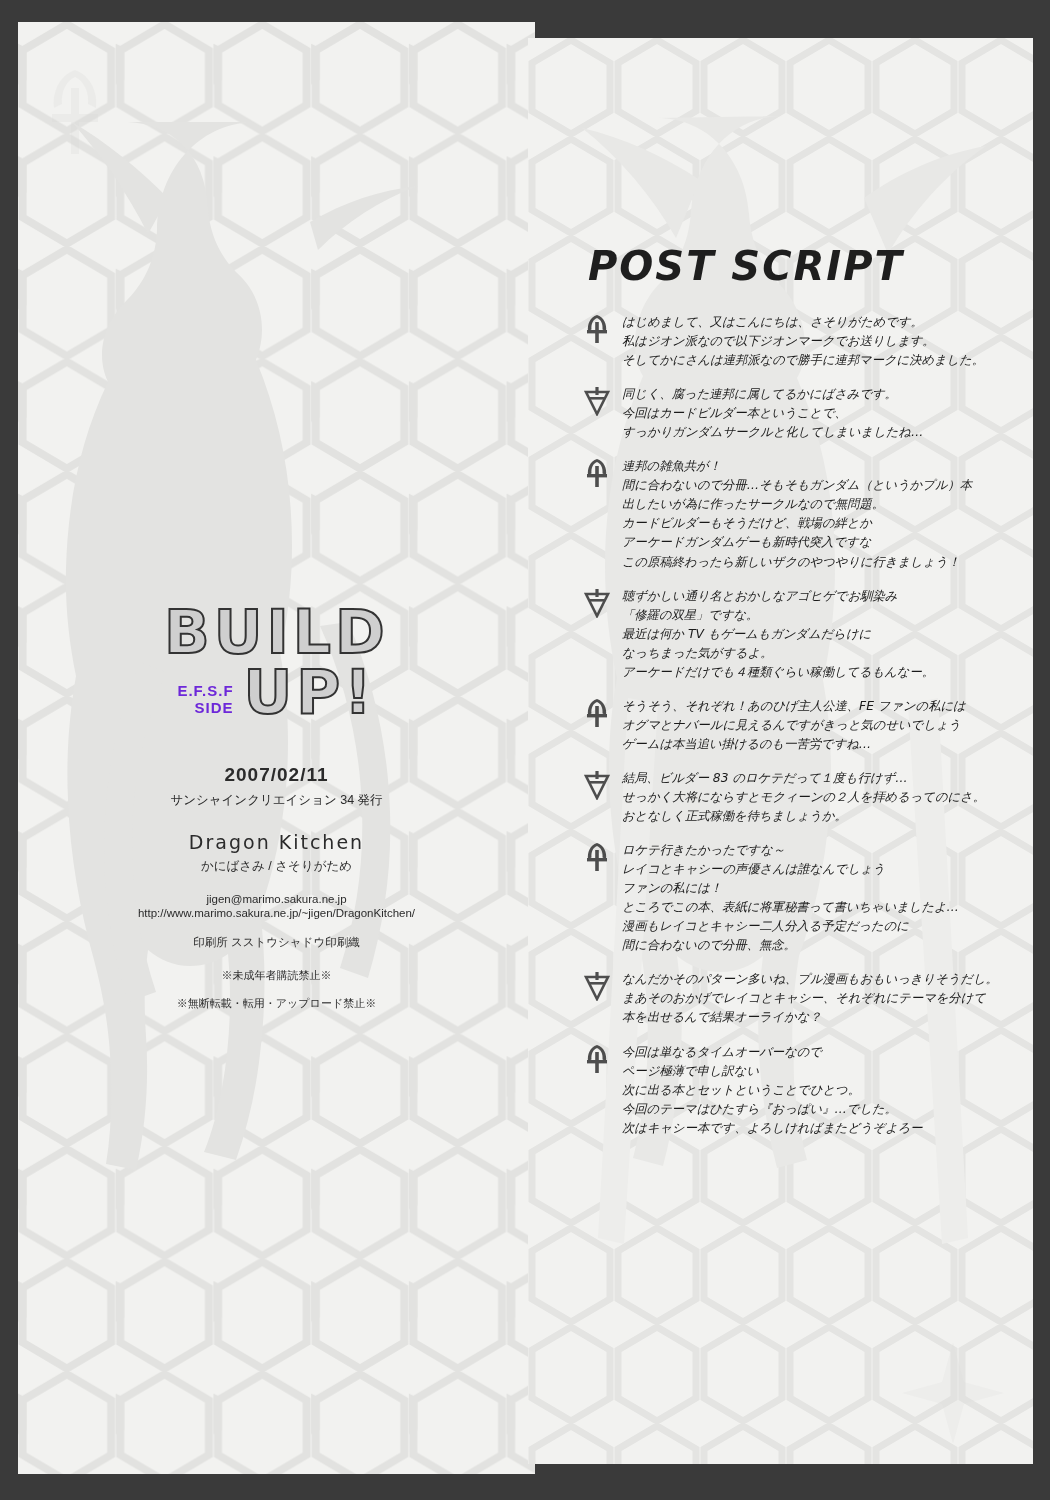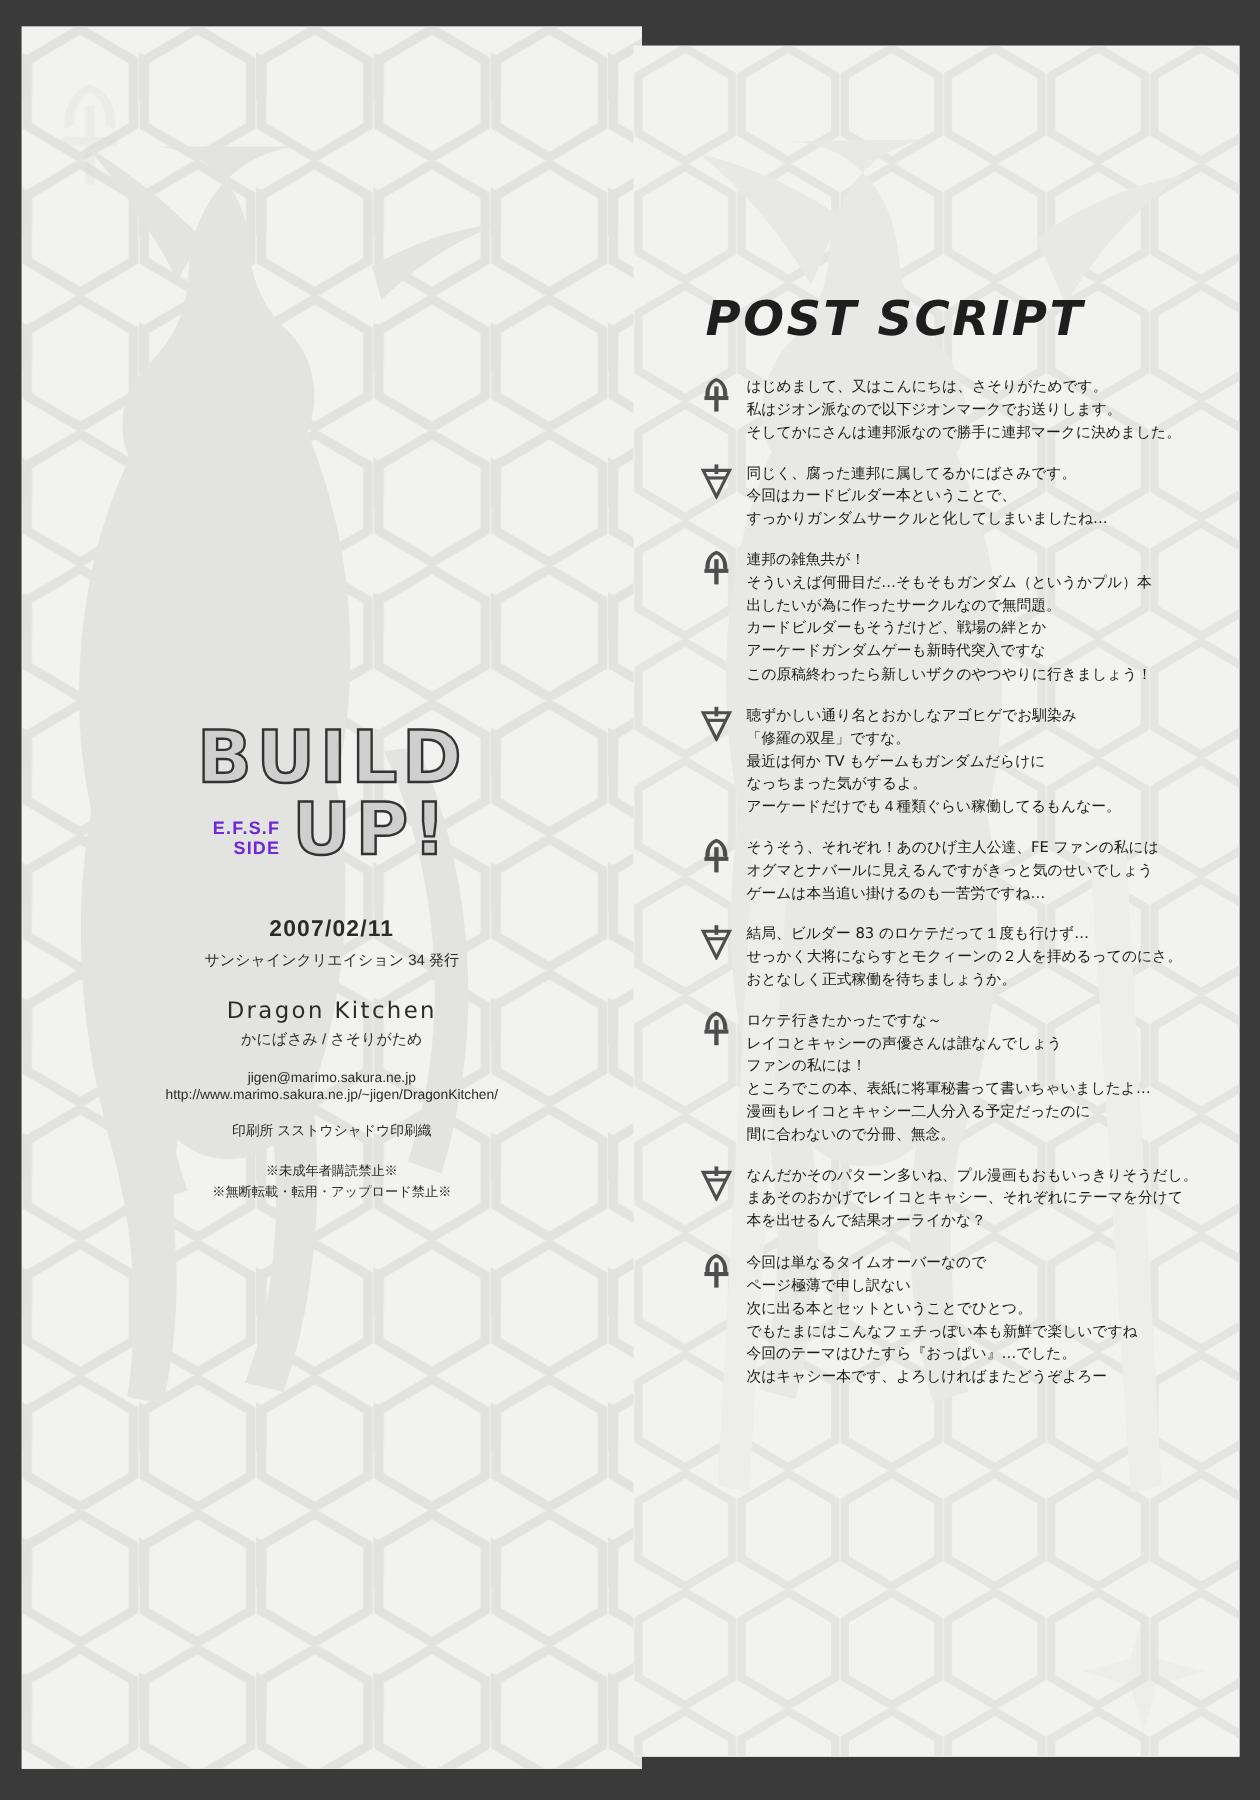--- a/index.html
+++ b/index.html
@@ -110,21 +110,21 @@
   }
   .cover-printer {
     margin-top: 16px;
     font-size: 11.5px;
   }
   .cover-note1 {
     margin-top: 18px;
     font-size: 11px;
   }
   .cover-note2 {
-    margin-top: 3px;
+    margin-top: 13px;
     font-size: 11px;
   }
 
   
   .ps-title {
     position: absolute;
     left: 60px;
     top: 205px;
     font-family: "DejaVu Sans", sans-serif;
     font-size: 40px;
@@ -136,20 +136,21 @@
   .ps-body {
     position: absolute;
     left: 52px;
     top: 275px;
     width: 430px;
   }
   .ps-entry {
     position: relative;
     padding-left: 42px;
     margin-bottom: 15px;
+    font-style: italic;
   }
   .ps-entry p {
     margin: 0;
     font-family: "DejaVu Sans", sans-serif;
     font-size: 12.3px;
     line-height: 1.55;
     color: #1a1a1a;
     white-space: nowrap;
   }
   .mark {
@@ -271,21 +272,21 @@
         <p>今回はカードビルダー本ということで、</p>
         <p>すっかりガンダムサークルと化してしまいましたね…</p>
       </div>
       <div class="ps-entry">
         <span class="mark"><svg viewBox="0 0 30 30">
             <path d="M15 1 C8 3 5 11 6 17 L9.5 15.5 C9 10 11 5.5 15 4 C19 5.5 21 10 20.5 15.5 L24 17 C25 11 22 3 15 1 Z" fill="#2b2b2b"></path>
             <rect x="13.2" y="8" width="3.6" height="21" fill="#2b2b2b"></rect>
             <rect x="5" y="16" width="20" height="3.4" fill="#2b2b2b"></rect>
           </svg></span>
         <p>連邦の雑魚共が！</p>
-        <p>そういえば何冊目だ…そもそもガンダム（というかプル）本</p>
+        <p>間に合わないので分冊…そもそもガンダム（というかプル）本</p>
         <p>出したいが為に作ったサークルなので無問題。</p>
         <p>カードビルダーもそうだけど、戦場の絆とか</p>
         <p>アーケードガンダムゲーも新時代突入ですな</p>
         <p>この原稿終わったら新しいザクのやつやりに行きましょう！</p>
       </div>
       <div class="ps-entry">
         <span class="mark"><svg viewBox="0 0 30 30">
             <path d="M4 6 H26 L15 28 Z" fill="none" stroke="#2b2b2b" stroke-width="2.6"></path>
             <rect x="13.4" y="1" width="3.2" height="8" fill="#2b2b2b"></rect>
             <rect x="7" y="11" width="16" height="2.6" fill="#2b2b2b"></rect>
@@ -341,18 +342,17 @@
       </div>
       <div class="ps-entry">
         <span class="mark"><svg viewBox="0 0 30 30">
             <path d="M15 1 C8 3 5 11 6 17 L9.5 15.5 C9 10 11 5.5 15 4 C19 5.5 21 10 20.5 15.5 L24 17 C25 11 22 3 15 1 Z" fill="#2b2b2b"></path>
             <rect x="13.2" y="8" width="3.6" height="21" fill="#2b2b2b"></rect>
             <rect x="5" y="16" width="20" height="3.4" fill="#2b2b2b"></rect>
           </svg></span>
         <p>今回は単なるタイムオーバーなので</p>
         <p>ページ極薄で申し訳ない</p>
         <p>次に出る本とセットということでひとつ。</p>
-        <p>でもたまにはこんなフェチっぽい本も新鮮で楽しいですね</p>
         <p>今回のテーマはひたすら『おっぱい』…でした。</p>
         <p>次はキャシー本です、よろしければまたどうぞよろー</p>
       </div>
     </div>
 </div>
 
 </body></html>

